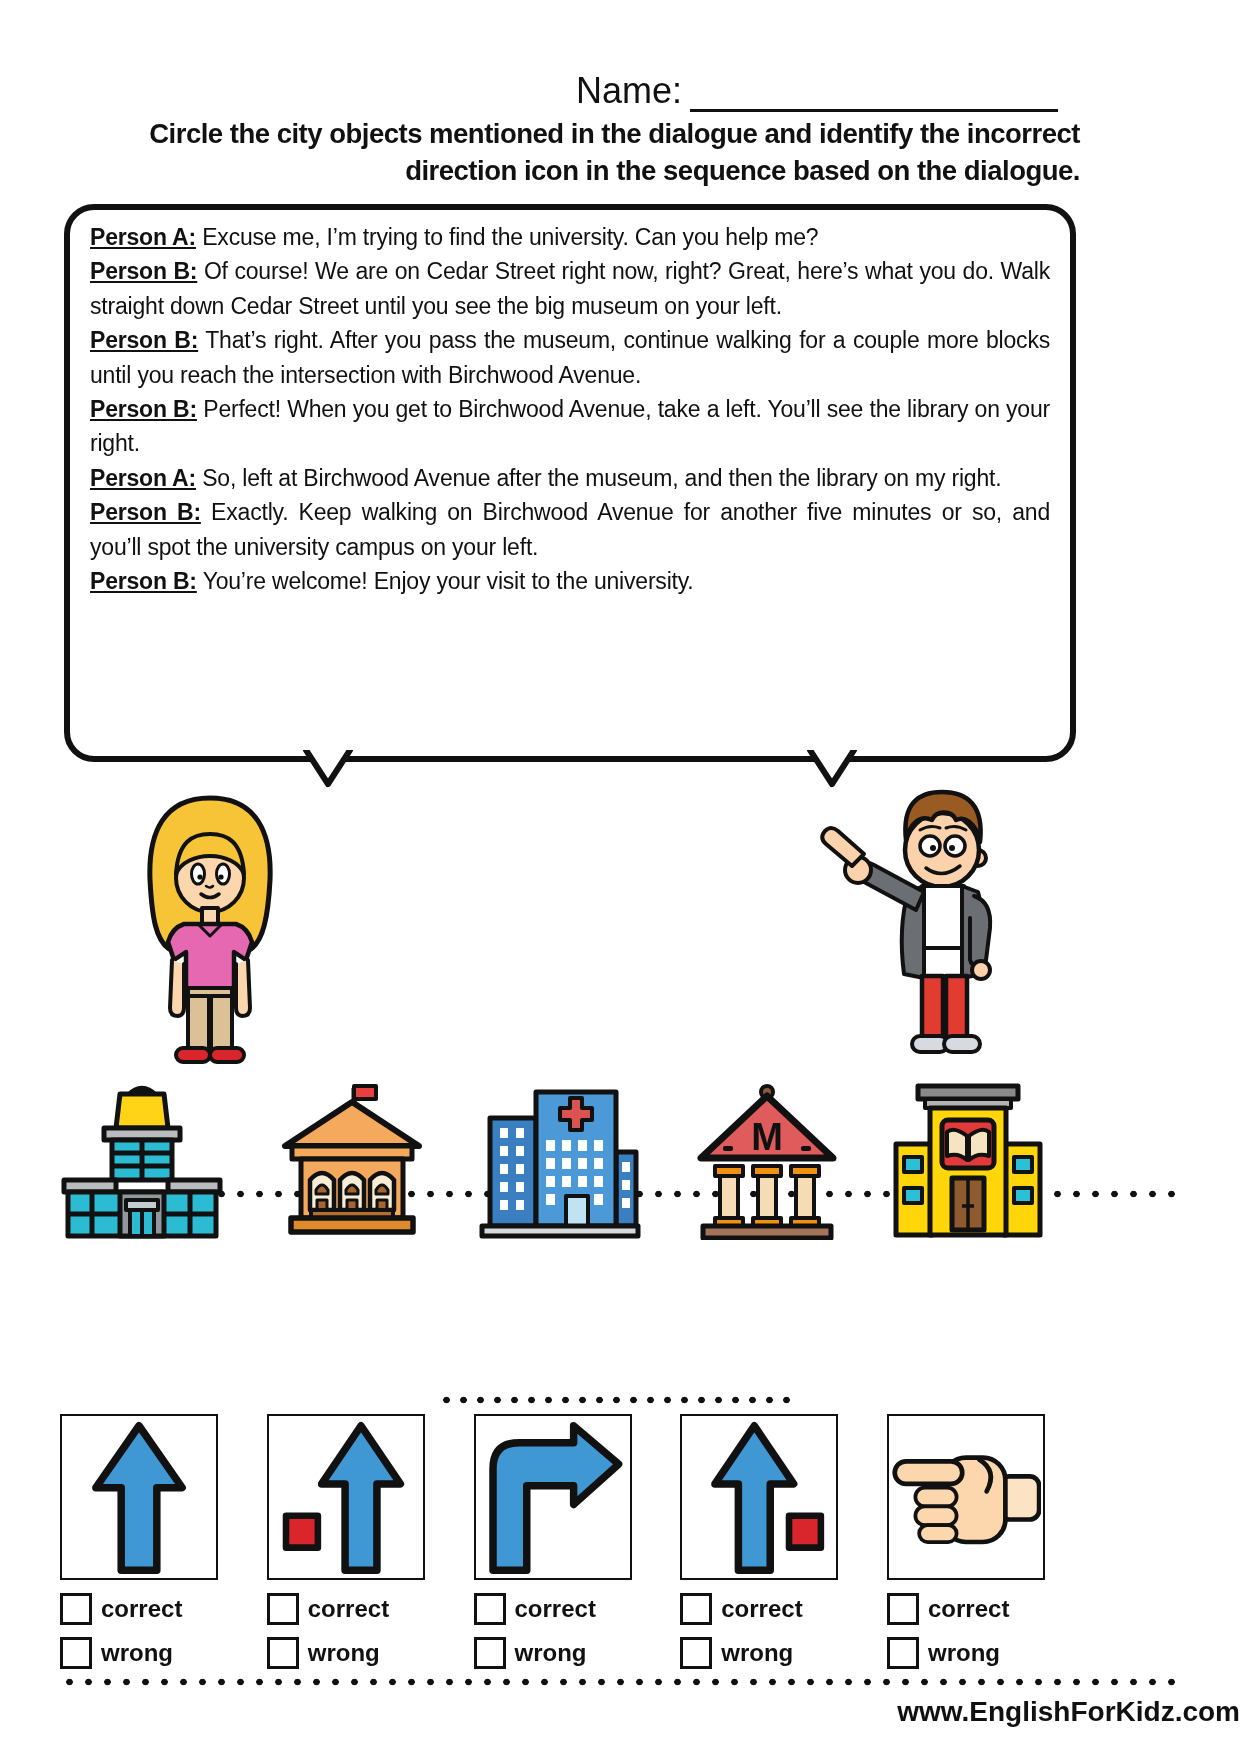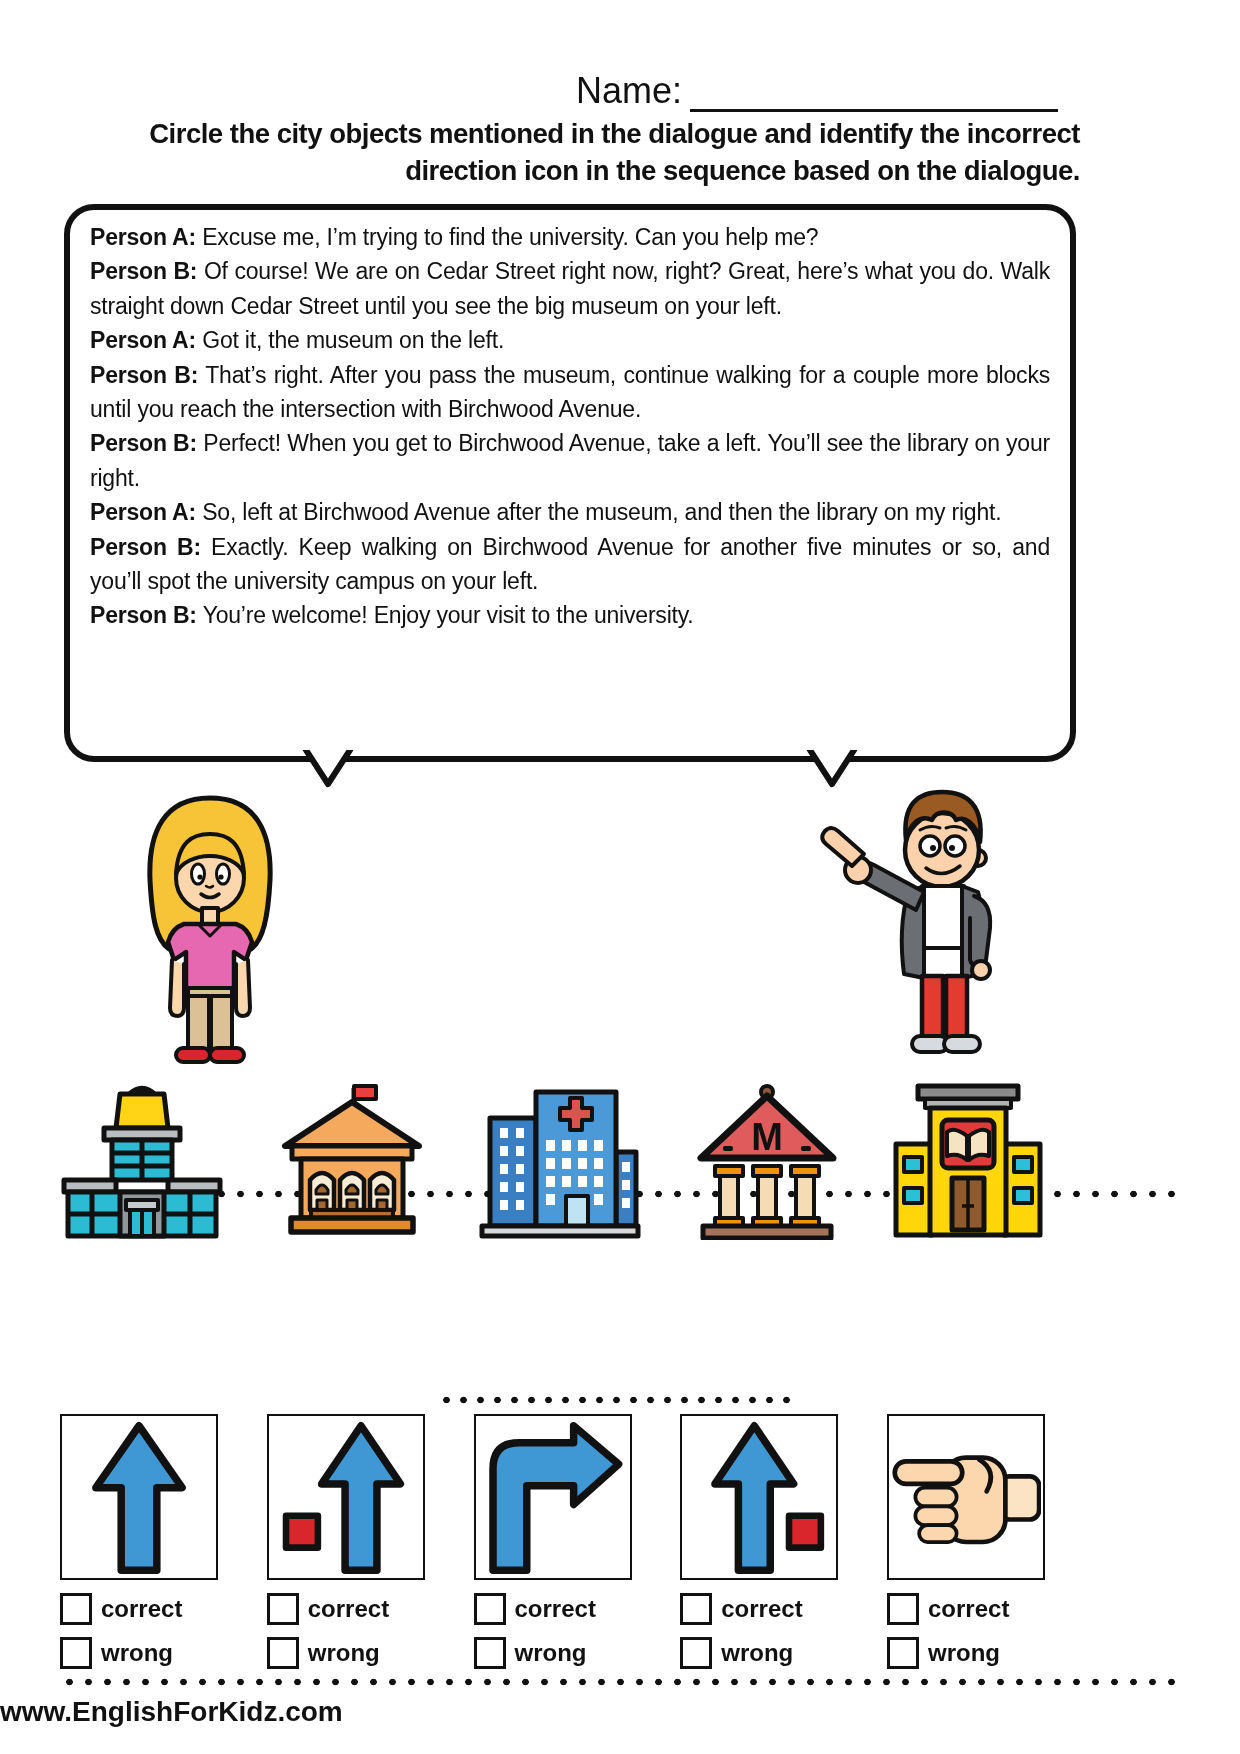--- a/index.html
+++ b/index.html
@@ -14,21 +14,21 @@
   
   .title{position:absolute;left:62px;top:116px;width:1018px;
          font-size:27.5px;font-weight:800;letter-spacing:-0.5px;line-height:1.33;text-align:right;}
 
   
   .bubble{position:absolute;left:64px;top:204px;width:1012px;min-height:558px;
           box-sizing:border-box;border:6px solid #111;border-radius:30px;
           padding:10px 20px;font-size:23px;line-height:34.4px;
           letter-spacing:-0.2px;text-align:justify;background:#fff;}
   .bubble p{margin:0;}
-  .bubble strong{font-weight:700;}
+  .bubble strong{font-weight:700;text-decoration:underline;}
   .tail{position:absolute;}
   .tail.left{left:232px;bottom:-34px;}
   .tail.right{left:736px;bottom:-34px;}
 
   
   .char{position:absolute;}
   .char.girl{left:122px;top:782px;}
   .char.boy{left:806px;top:778px;}
 
   
@@ -46,39 +46,38 @@
   
   .dir-row{position:absolute;left:60px;top:1414px;width:990px;
            display:flex;justify-content:space-between;}
   .col{width:163px;}
   .dbox{width:158px;height:166px;border:2.5px solid #111;background:#fff;
         box-sizing:border-box;display:flex;align-items:center;justify-content:center;}
   .chk{display:flex;align-items:center;margin-top:14px;height:30px;}
   .chk .box{width:26px;height:26px;border:3px solid #111;background:#fff;flex:0 0 auto;}
   .chk .lbl{font-size:24px;margin-left:9px;font-weight:bold;}
 
-  .footer{position:absolute;left:0;top:1696px;width:100%;text-align:left;
+  .footer{position:absolute;left:0;top:1696px;width:100%;text-align:right;
           font-size:28px;font-weight:700;}
 </style>
 </head>
 <body>
 
 <div class="page">
 
   <div class="name-row">
     <span class="name-label">Name:</span>
     <span class="name-line"></span>
   </div>
 
   <div class="title">Circle the city objects mentioned in the dialogue and identify the incorrect direction icon in the sequence based on the dialogue.</div>
 
   <div class="bubble">
     <p class="turn"><strong>Person A:</strong> <span>Excuse me, I’m trying to find the university. Can you help me?</span></p>
     <p class="turn"><strong>Person B:</strong> <span>Of course! We are on Cedar Street right now, right? Great, here’s what you do. Walk straight down Cedar Street until you see the big museum on your left.</span></p>
-    <p class="turn"><strong>Person A:</strong> <span>Got it, the museum on the left.</span></p>
     <p class="turn"><strong>Person B:</strong> <span>That’s right. After you pass the museum, continue walking for a couple more blocks until you reach the intersection with Birchwood Avenue.</span></p>
     <p class="turn"><strong>Person B:</strong> <span>Perfect! When you get to Birchwood Avenue, take a left. You’ll see the library on your right.</span></p>
     <p class="turn"><strong>Person A:</strong> <span>So, left at Birchwood Avenue after the museum, and then the library on my right.</span></p>
     <p class="turn"><strong>Person B:</strong> <span>Exactly. Keep walking on Birchwood Avenue for another five minutes or so, and you’ll spot the university campus on your left.</span></p>
     <p class="turn"><strong>Person B:</strong> <span>You’re welcome! Enjoy your visit to the university.</span></p>
 
     <svg class="tail left" width="52" height="40" viewBox="0 0 52 40">
       <polygon points="4,0 26,34 48,0" fill="#fff"></polygon>
       <path d="M4,0 L26,34 L48,0" fill="none" stroke="#111" stroke-width="6" stroke-linecap="round" stroke-linejoin="round"></path>
     </svg>

